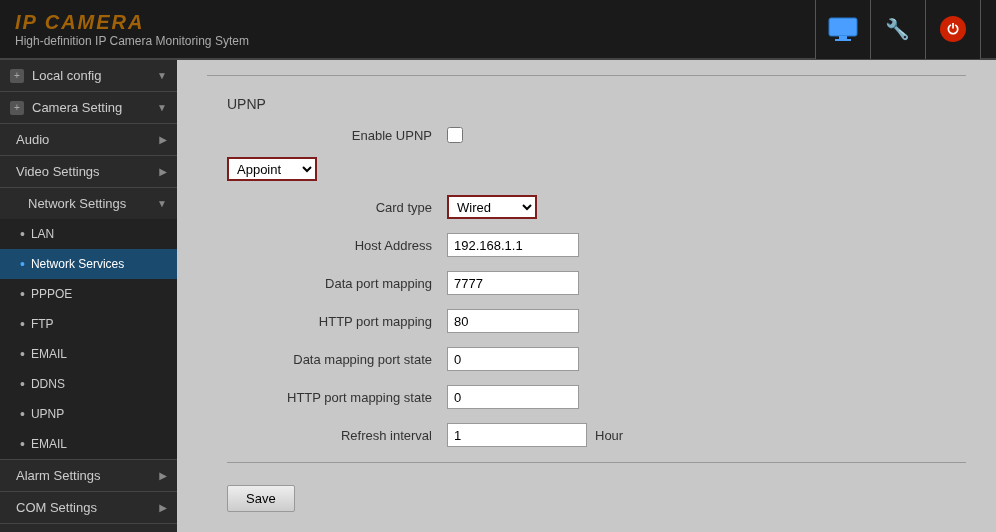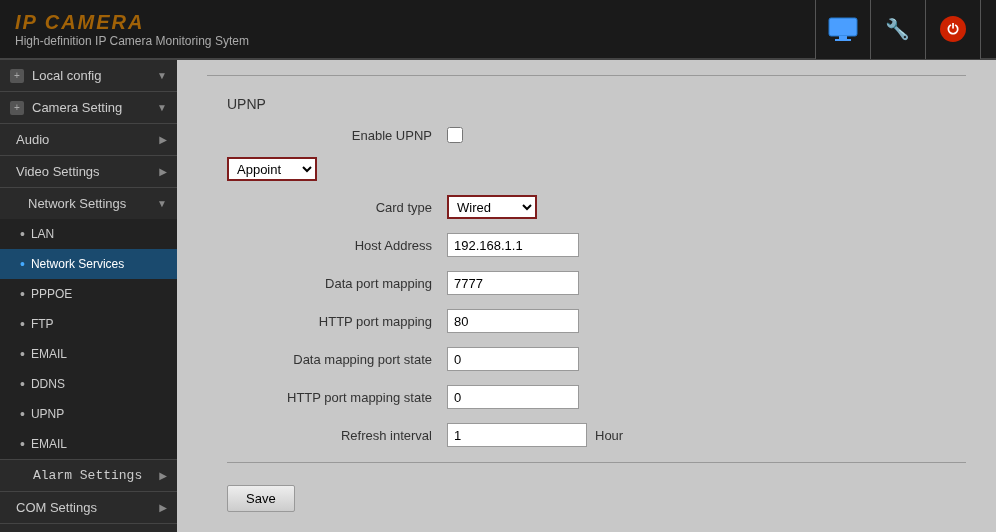--- a/index.html
+++ b/index.html
@@ -296,21 +296,21 @@
         <span>UPNP</span>
       </div>
       <div class="sidebar-subitem">
         <span class="dot">•</span>
         <span>EMAIL</span>
       </div>
     </div>
 
     <div class="sidebar-section">
       <div class="sidebar-item">
-        <span style="margin-left:23px;font-family:Liberation Mono, monospace;">Alarm Settings</span>
+        <span style="margin-left:6px;">Alarm Settings</span>
         <span class="arrow-icon">▶</span>
       </div>
     </div>
 
     <div class="sidebar-section">
       <div class="sidebar-item">
         <span style="margin-left:6px;">COM Settings</span>
         <span class="arrow-icon">▶</span>
       </div>
     </div>

